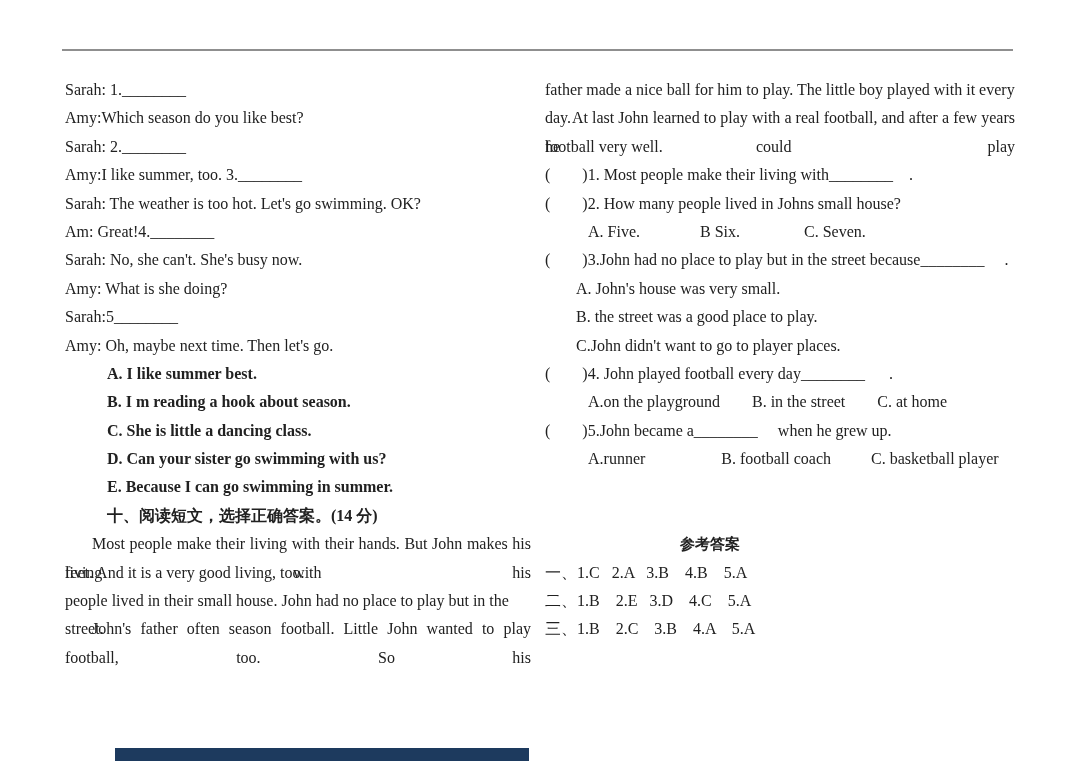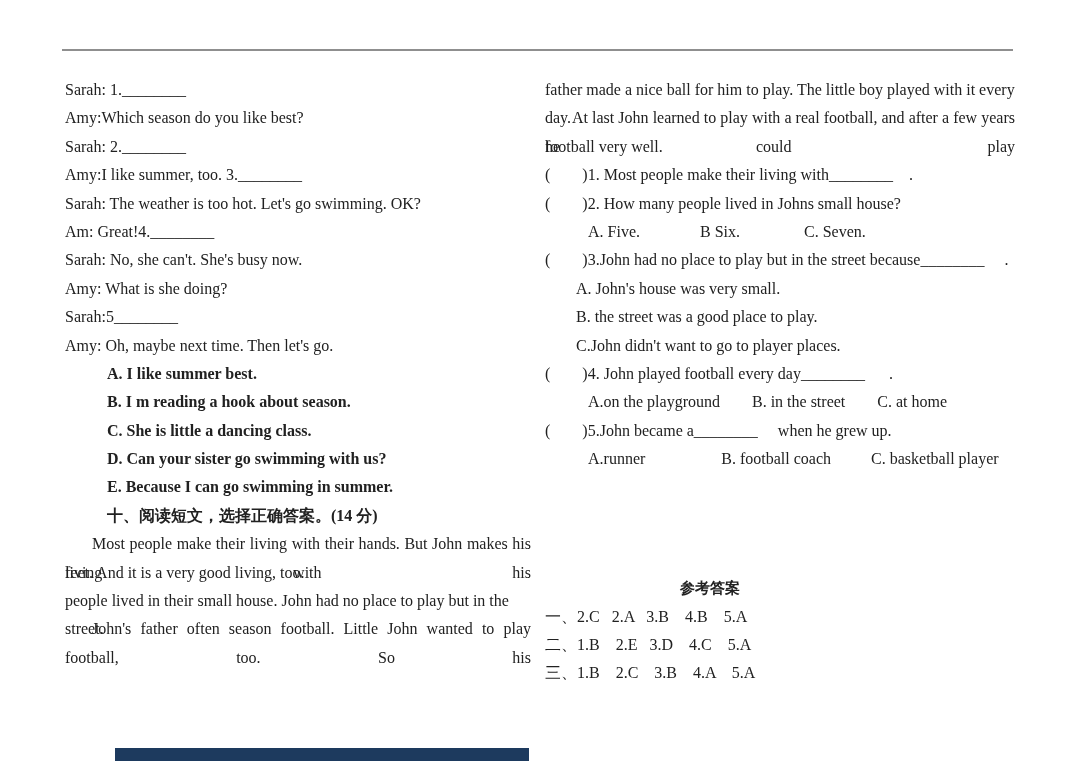--- a/index.html
+++ b/index.html
@@ -32,21 +32,20 @@
   .ind { text-indent: 27px; }
   .j   { text-align: justify; text-align-last: justify; }
   .q, .opt, .opt2, .ans { white-space: pre-wrap; }
   .opt  { padding-left: 43px; }
   .opt2 { padding-left: 31px; }
   .cn-hdr {
     font-weight: bold;
     width: 330px;
     text-align: center;
     font-size: 15px;
-    margin-top: 44px;
   }
   .bottom-bar {
     position: absolute;
     left: 115px;
     top: 748px;
     width: 414px;
     height: 13px;
   }
 </style>
 </head>
@@ -87,18 +86,18 @@
       <div class="line opt2">A. John's house was very small.</div>
       <div class="line opt2">B. the street was a good place to play.</div>
       <div class="line opt2">C.John didn't want to go to player places.</div>
       <div class="line q">(        )4. John played football every day________      .</div>
       <div class="line opt">A.on the playground        B. in the street        C. at home</div>
       <div class="line q">(        )5.John became a________     when he grew up.</div>
       <div class="line opt">A.runner                   B. football coach          C. basketball player</div>
       <div class="line"></div>
       <div class="line"></div>
       <div class="line cn-hdr">参考答案</div>
-      <div class="line ans">一、2.C   2.A   3.B    4.B    5.A</div>
+      <div class="line ans">一、1.C   2.A   3.B    4.B    5.A</div>
       <div class="line ans">二、1.B    2.E   3.D    4.C    5.A</div>
       <div class="line ans">三、1.B    2.C    3.B    4.A    5.A</div>
     </div>
   <div class="bottom-bar" style="background: rgb(29, 58, 94);"></div>
 </div>
 
 </body></html>

